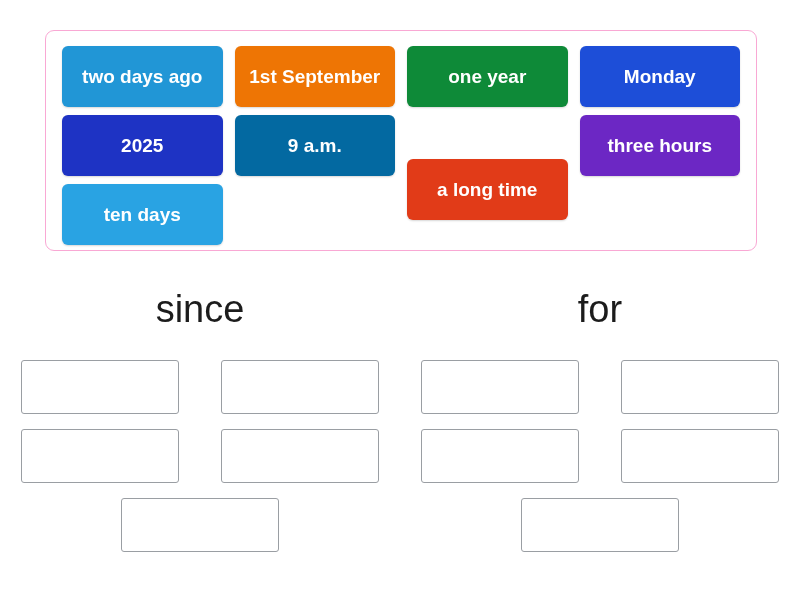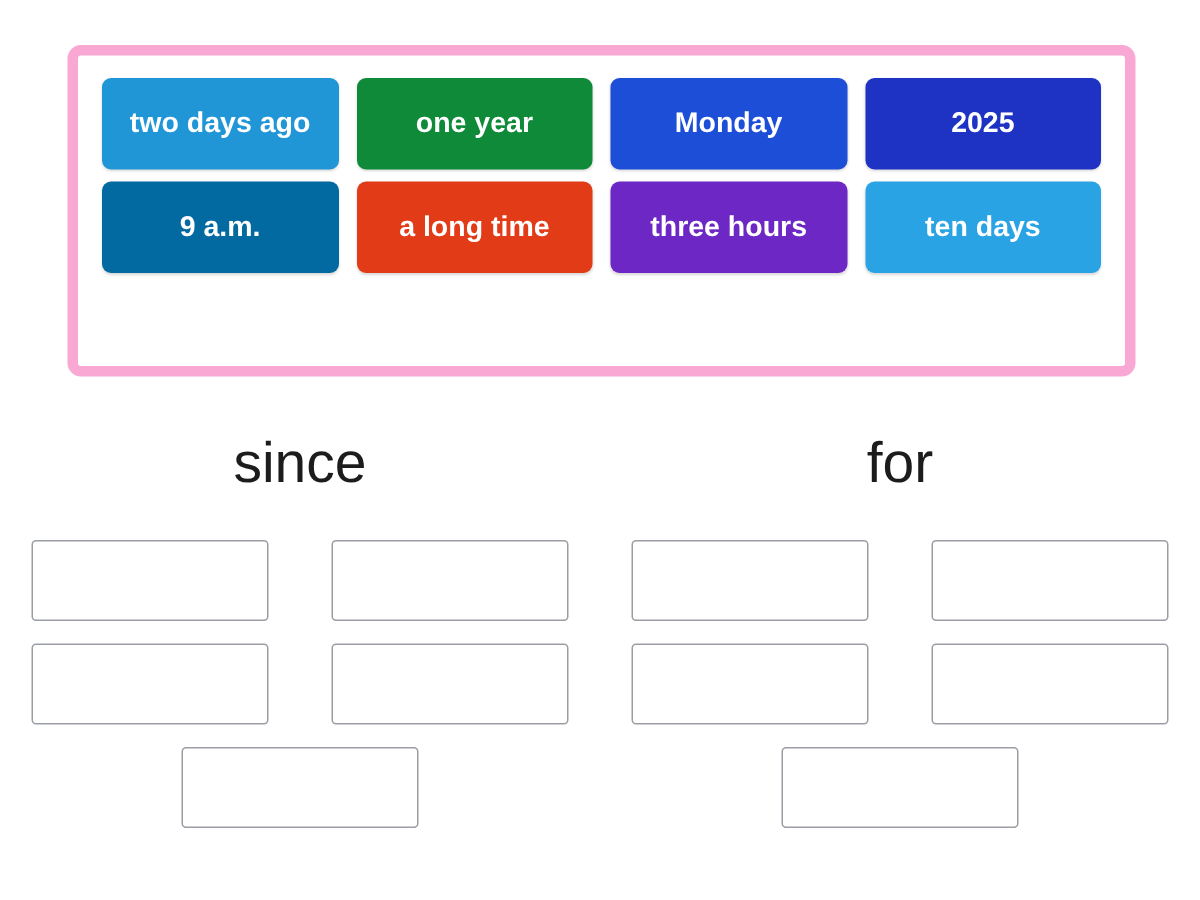--- a/index.html
+++ b/index.html
@@ -20,21 +20,21 @@
   }
 
   
   .tile-bank {
     position: absolute;
     left: 45px;
     top: 30px;
     width: 712px;
     height: 221px;
     background: #ffffff;
-    border: 7px solid #f9a8d4;
+    border: 1px solid #f9a8d4;
     border-radius: 9px;
     padding: 11px 10px;
   }
 
   .tile-grid {
     display: flex;
     flex-wrap: wrap;
     align-content: flex-start;
     gap: 0px;
     height: 100%;
@@ -126,33 +126,36 @@
 <body>
 
 <div id="app">
 
   <div class="tile-bank">
     <div class="tile-grid" id="tile-grid">
         <div class="tile-cell">
           <div class="tile" style="background: rgb(33, 150, 214);">two days ago</div>
         </div>
         <div class="tile-cell">
+          <div class="tile" style="background: rgb(238, 117, 4);">1st September</div>
+        </div>
+        <div class="tile-cell">
           <div class="tile" style="background: rgb(14, 138, 56);">one year</div>
         </div>
         <div class="tile-cell">
           <div class="tile" style="background: #1d4ed8;">Monday</div>
         </div>
         <div class="tile-cell">
           <div class="tile" style="background: rgb(30, 51, 196);">2025</div>
         </div>
         <div class="tile-cell">
           <div class="tile" style="background: #0369a1;">9 a.m.</div>
         </div>
         <div class="tile-cell">
-          <div class="tile" style="background: rgb(225, 59, 24);">a long time</div>
+          <div class="tile" style="background: rgb(225, 59, 24); margin-top: 44px;">a long time</div>
         </div>
         <div class="tile-cell">
           <div class="tile" style="background: rgb(108, 39, 196);">three hours</div>
         </div>
         <div class="tile-cell">
           <div class="tile" style="background: rgb(41, 163, 227);">ten days</div>
         </div>
       </div>
   </div>
 

